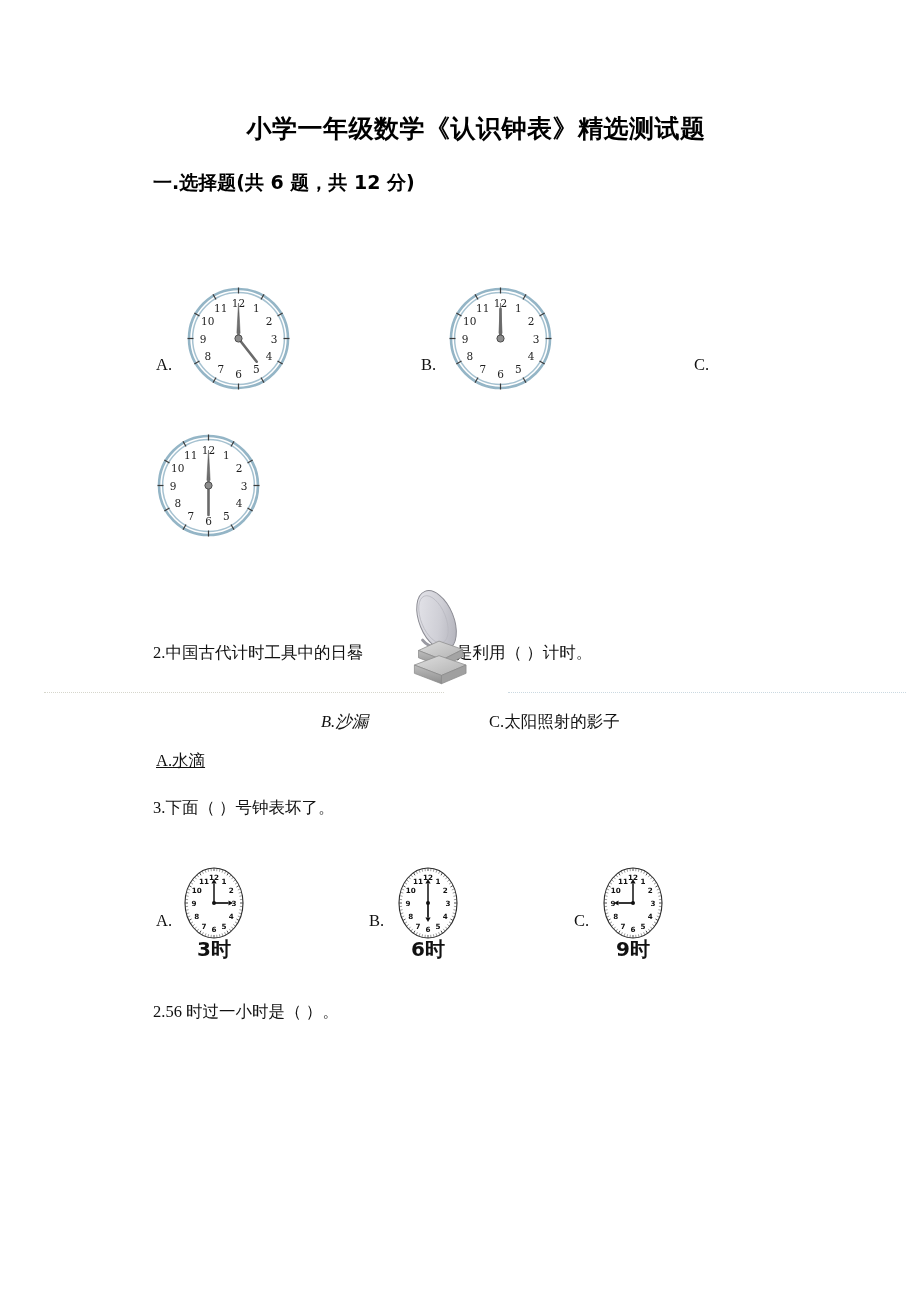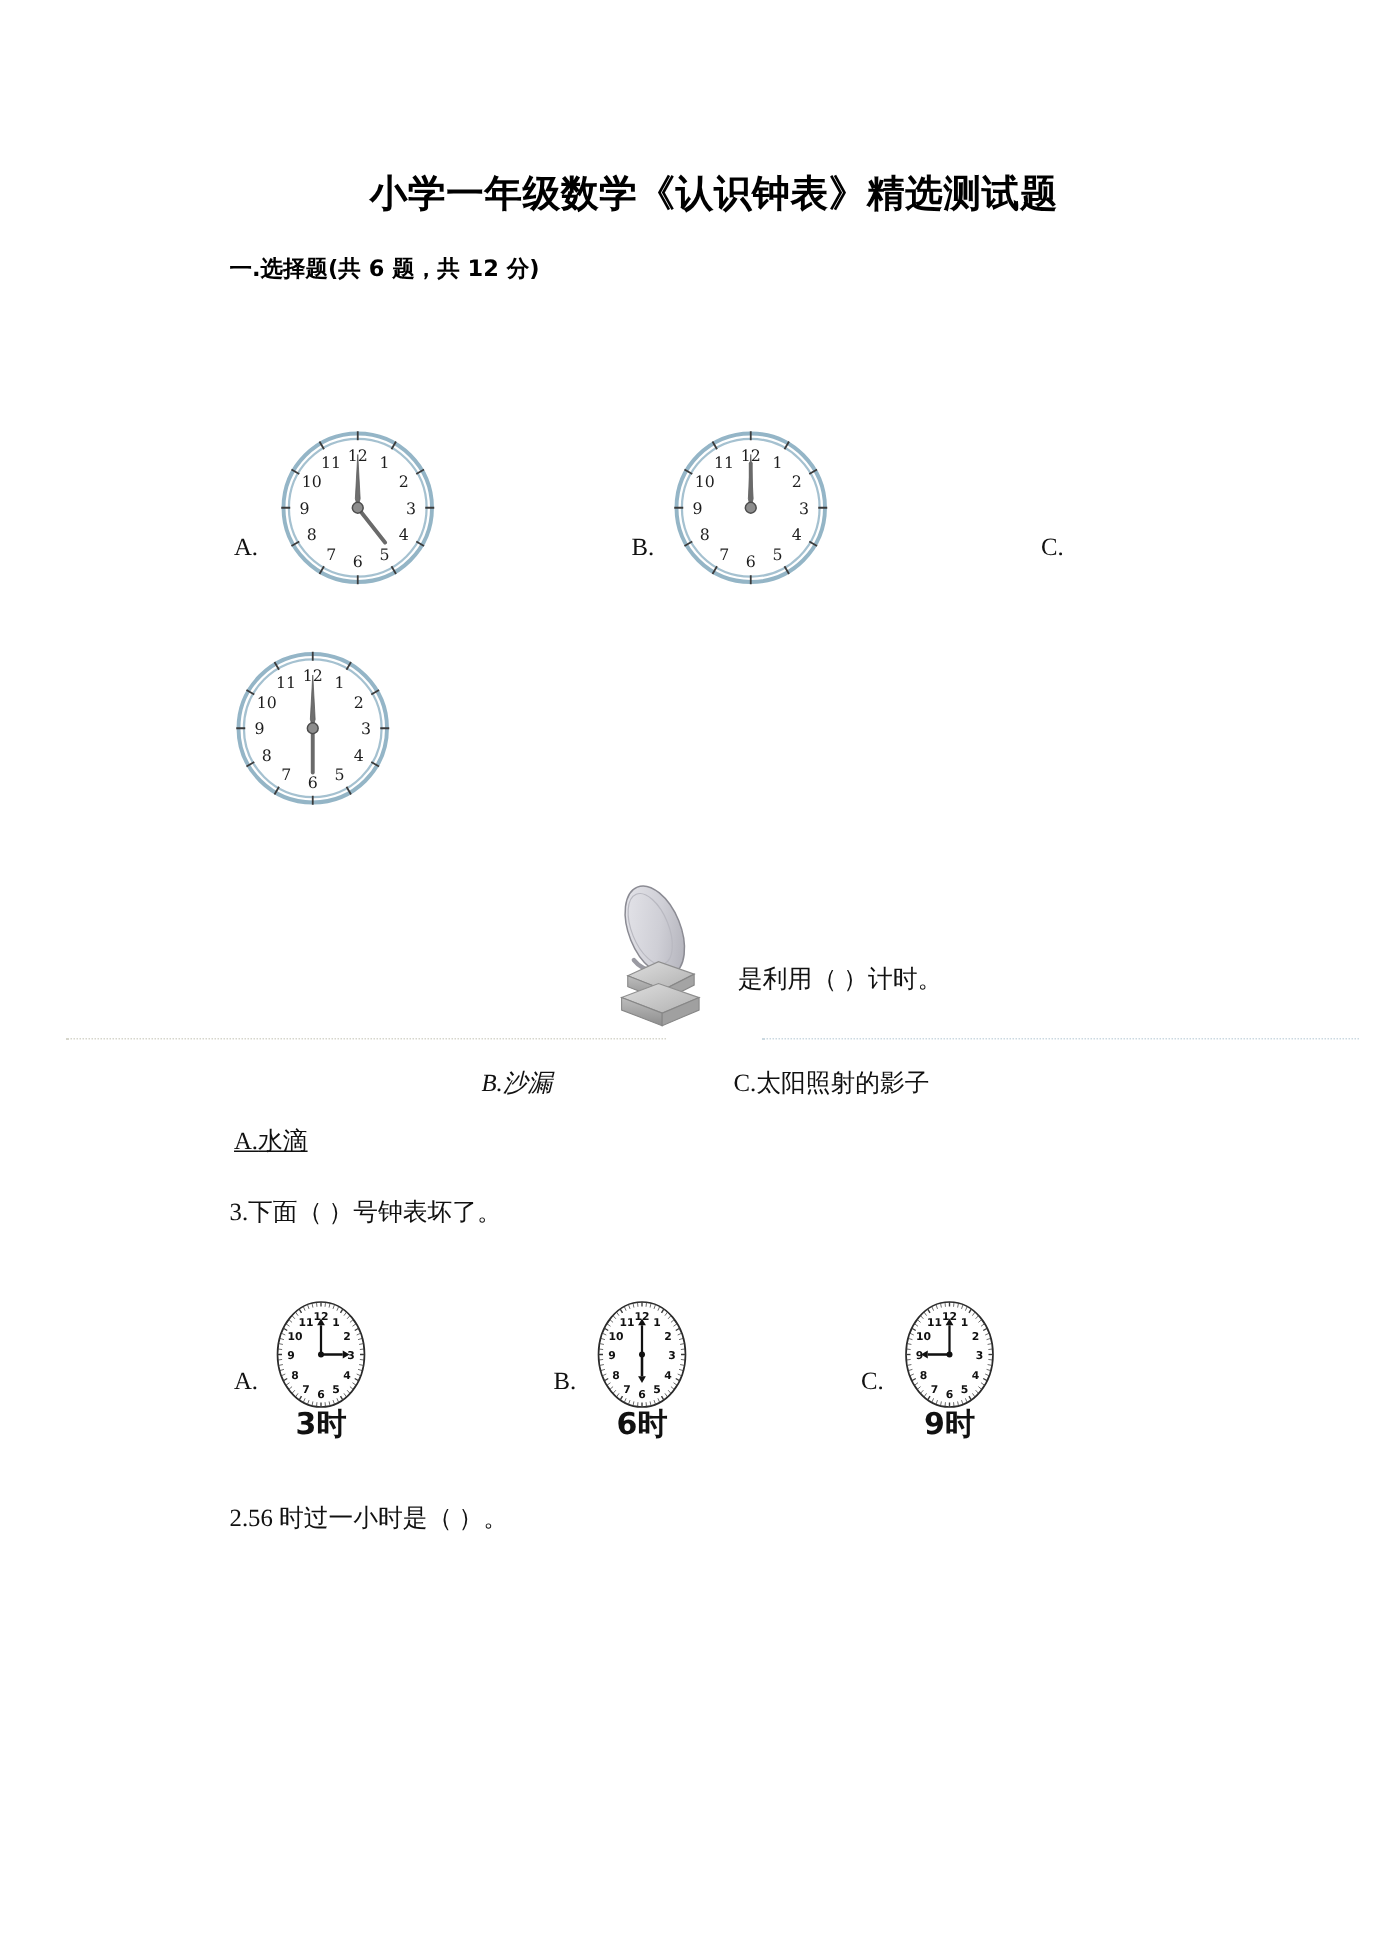--- a/index.html
+++ b/index.html
@@ -36,21 +36,21 @@
     color: #000000;
     white-space: nowrap;
   }
 
   
   .section-heading {
     position: absolute;
     left: 137px; top: 170px;
     font-family: "DejaVu Sans", "Liberation Sans", sans-serif;
     font-weight: bold;
-    font-size: 15px;
+    font-size: 19px;
     color: #000000;
     white-space: nowrap;
   }
 
   
   .qtext {
     position: absolute;
     font-size: 16.5px;
     line-height: 1.5;
     color: #111111;
@@ -220,22 +220,23 @@
         <text x="21.8" y="74.3" font-family="DejaVu Serif, serif" font-size="10.5" fill="#1d1d1d" text-anchor="middle">8</text>
         <text x="17.0" y="56.5" font-family="DejaVu Serif, serif" font-size="10.5" fill="#1d1d1d" text-anchor="middle">9</text>
         <text x="21.8" y="38.8" font-family="DejaVu Serif, serif" font-size="10.5" fill="#1d1d1d" text-anchor="middle">10</text>
         <text x="34.7" y="25.8" font-family="DejaVu Serif, serif" font-size="10.5" fill="#1d1d1d" text-anchor="middle">11</text>
         <path d="M 52.5 52.5 L 50.9 46.5 L 52.5 17.0 L 54.1 46.5 Z" fill="#6f6f6f" stroke="#555" stroke-width="0.5"></path>
         <line x1="52.5" y1="52.5" x2="52.5" y2="82.0" stroke="#6a6a6a" stroke-width="2.6" stroke-linecap="round"></line>
         <circle cx="52.5" cy="52.5" r="3.6" fill="#8d8d8d" stroke="#4d4d4d" stroke-width="1"></circle>
       </svg>
     </div>
 
-
-  <div class="qtext" style="left:476px; top:641px;">是利用（      ）计时。</div>
+  <div class="qtext q2">2.中国古代计时工具中的日晷</div>
+
+  <div class="qtext" style="left:440px; top:641px;">是利用（      ）计时。</div>
 
   <div class="sundial" id="sundial-holder" style="left:382px; top:586px;"><svg width="82" height="104" viewBox="0 0 82 104">
     <defs>
       <linearGradient id="sdDisc" x1="0" y1="0" x2="1" y2="1">
         <stop offset="0%" stop-color="#e9e9ee"></stop>
             <stop offset="55%" stop-color="#cfcfd6"></stop>
             <stop offset="100%" stop-color="#a9a9b2"></stop>
       </linearGradient>
       <linearGradient id="sdTop" x1="0" y1="0" x2="1" y2="1">
         <stop offset="0%" stop-color="#dedede"></stop>

